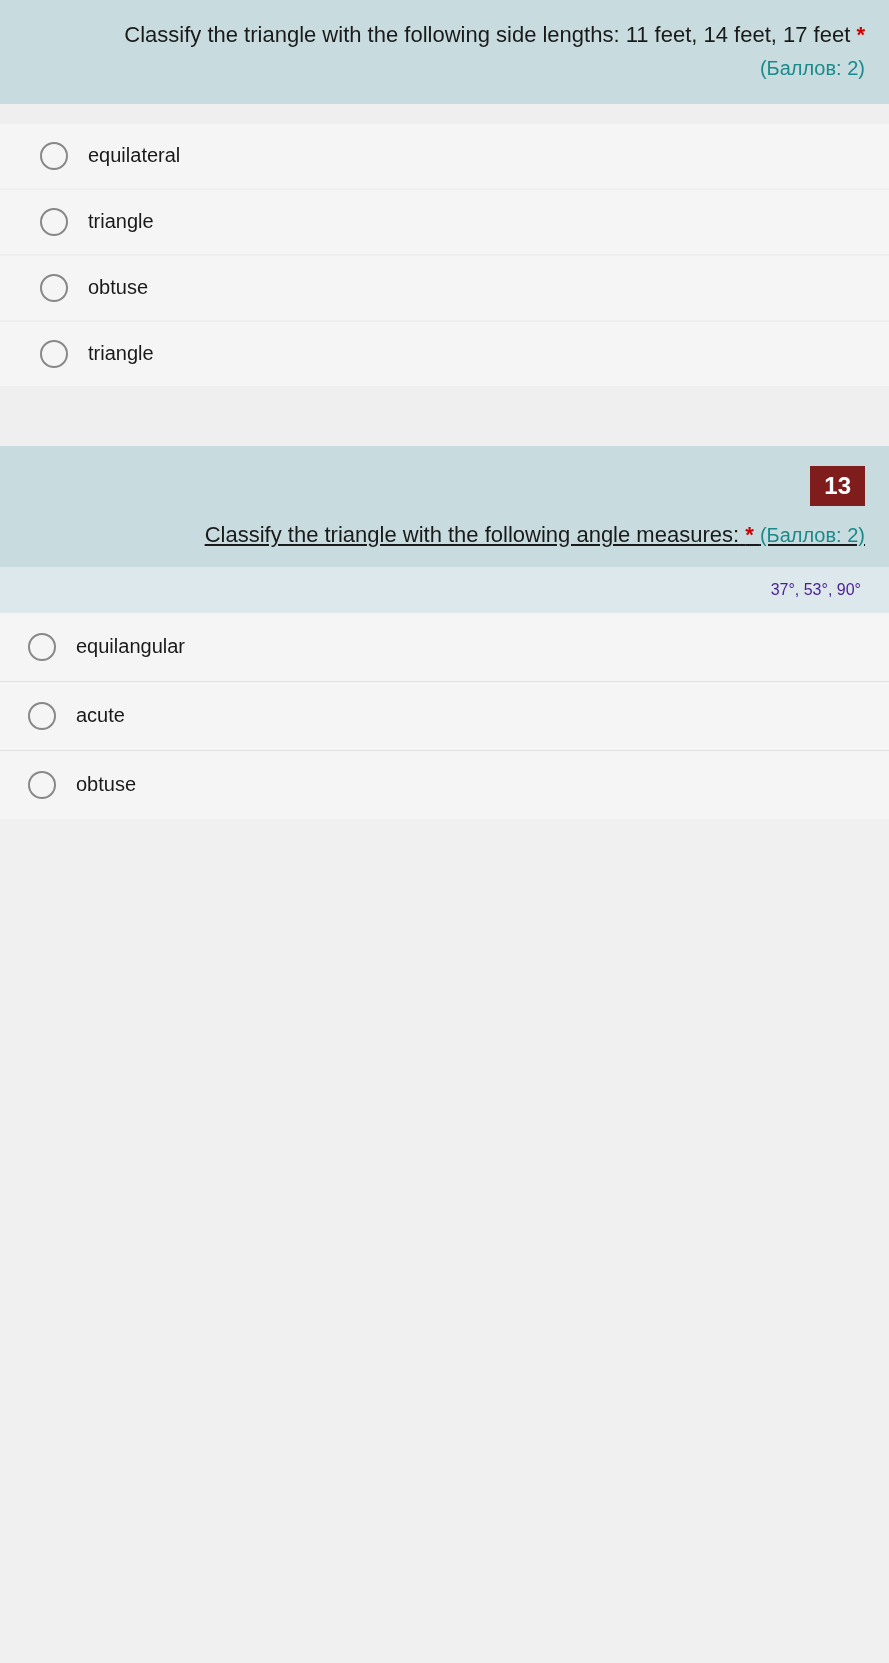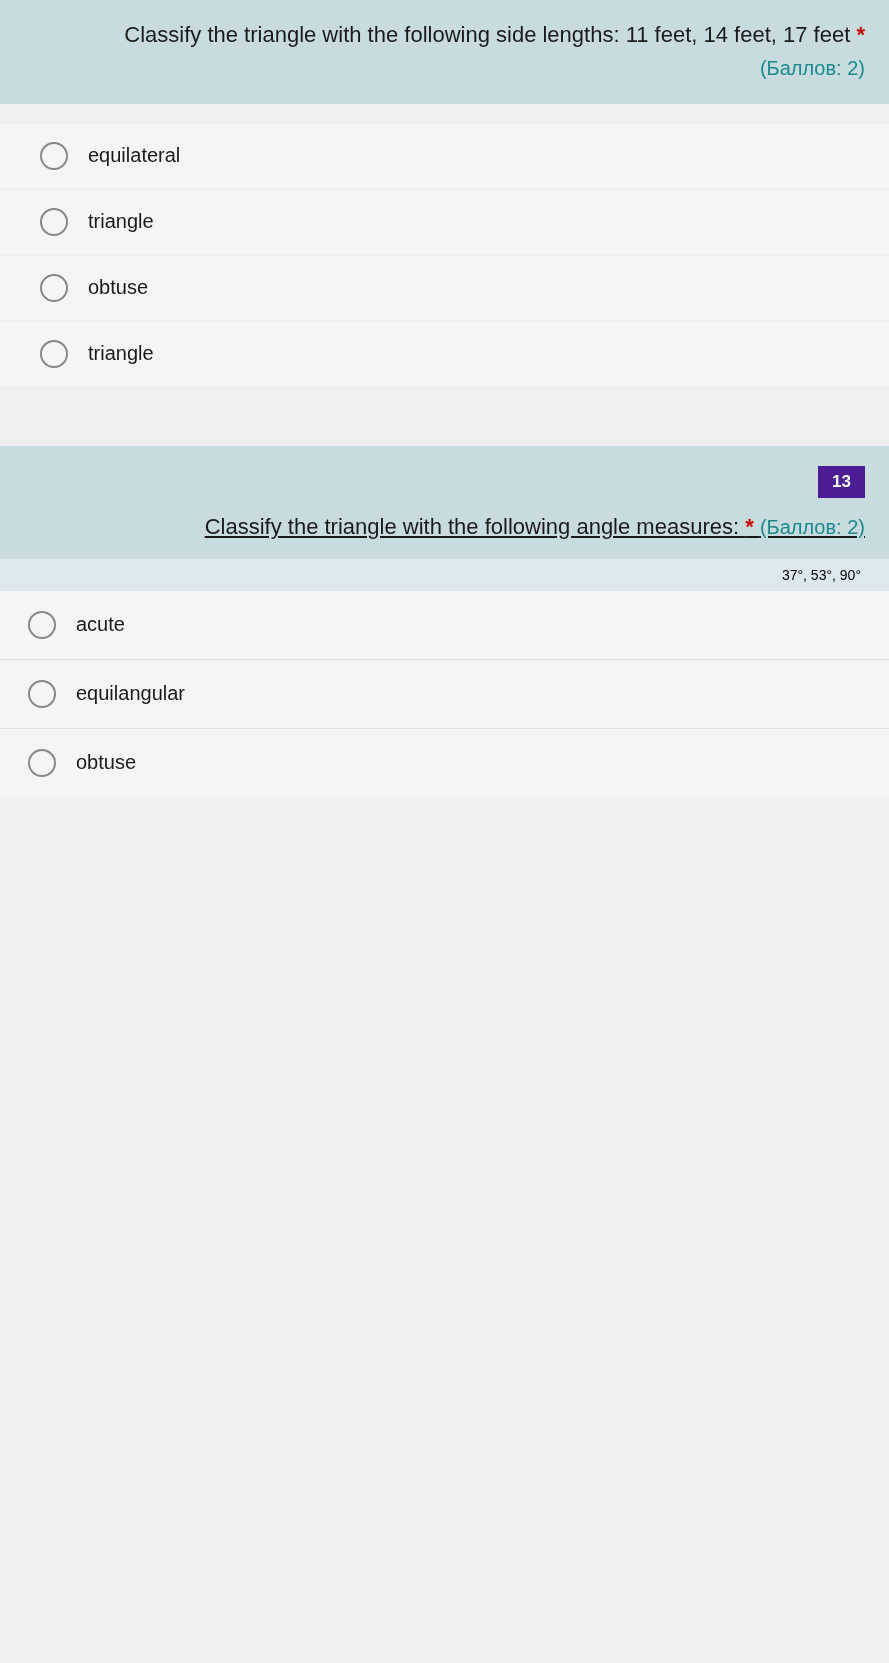--- a/index.html
+++ b/index.html
@@ -90,41 +90,41 @@
       background-color: #efefef;
     }
 
     .question-13-header {
       background-color: #c8dce0;
       padding: 20px 24px 16px 24px;
     }
 
     .question-number-badge {
       display: inline-block;
-      background-color: #4c1d95;
+      background-color: #7f1d1d;
       color: #ffffff;
-      font-size: 17px;
+      font-size: 24px;
       font-weight: bold;
       padding: 6px 14px;
       margin-bottom: 14px;
     }
 
     .question-13-header-text {
       font-size: 22px;
       font-weight: 400;
       color: #1a1a1a;
       line-height: 1.4;
       text-decoration: underline;
     }
 
     .question-13-angles-row {
       background-color: #dce8ec;
-      padding: 8px 28px;
-      font-size: 14px;
-      color: #000000;
+      padding: 14px 28px;
+      font-size: 16px;
+      color: #4c1d95;
     }
 
     .question-13-options {
       background-color: #f5f5f5;
     }
 
     .option-row-q13 {
       display: flex;
       align-items: center;
       padding: 20px 28px;
@@ -181,25 +181,25 @@
       </div>
     </div>
 
     <div class="question-13-angles-row">
       <span>37°, 53°, 90°</span>
     </div>
 
     <div class="question-13-options">
       <div class="option-row-q13">
         <div class="radio-circle"></div>
-        <span class="option-label">acute</span>
+        <span class="option-label">equilangular</span>
       </div>
       <div class="option-row-q13">
         <div class="radio-circle"></div>
-        <span class="option-label">equilangular</span>
+        <span class="option-label">acute</span>
       </div>
       <div class="option-row-q13">
         <div class="radio-circle"></div>
         <span class="option-label">obtuse</span>
       </div>
     </div>
 
   </div>
 
 </div>

